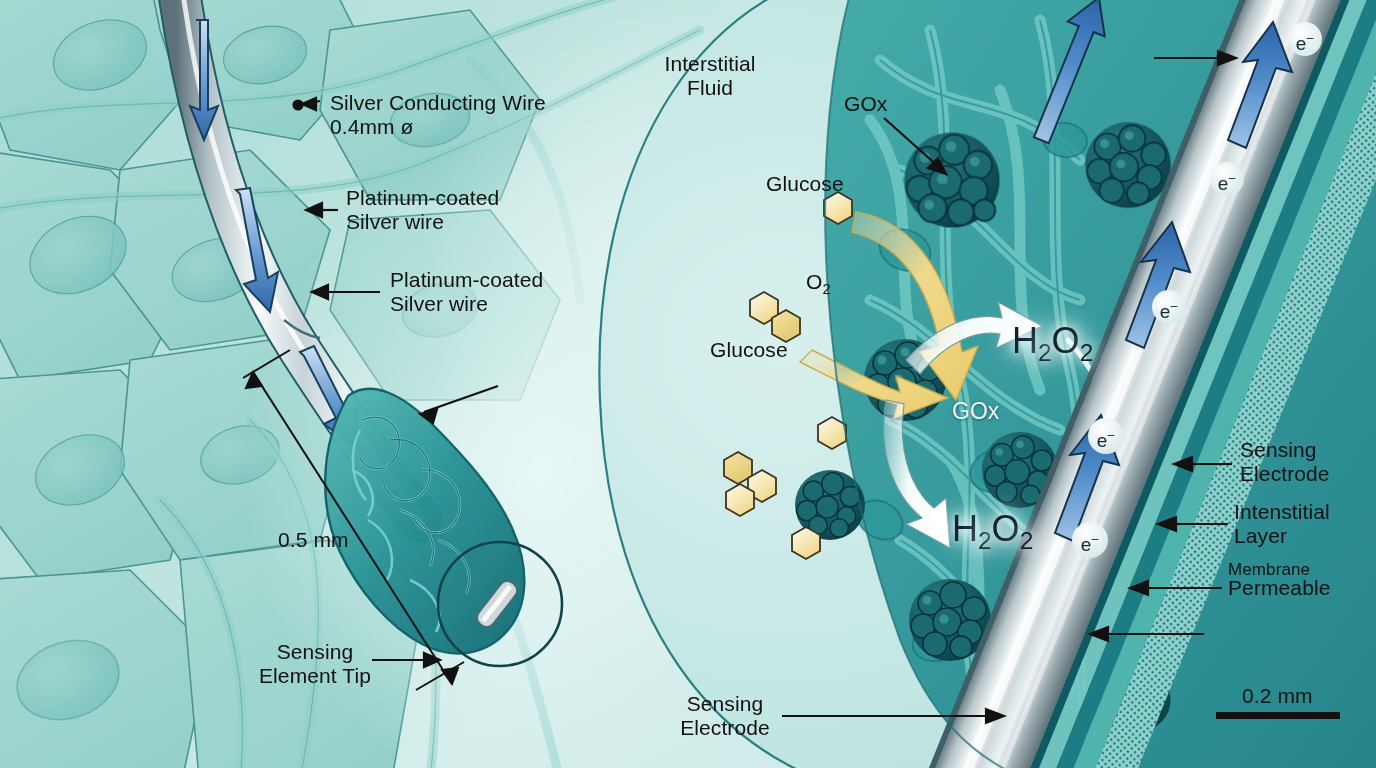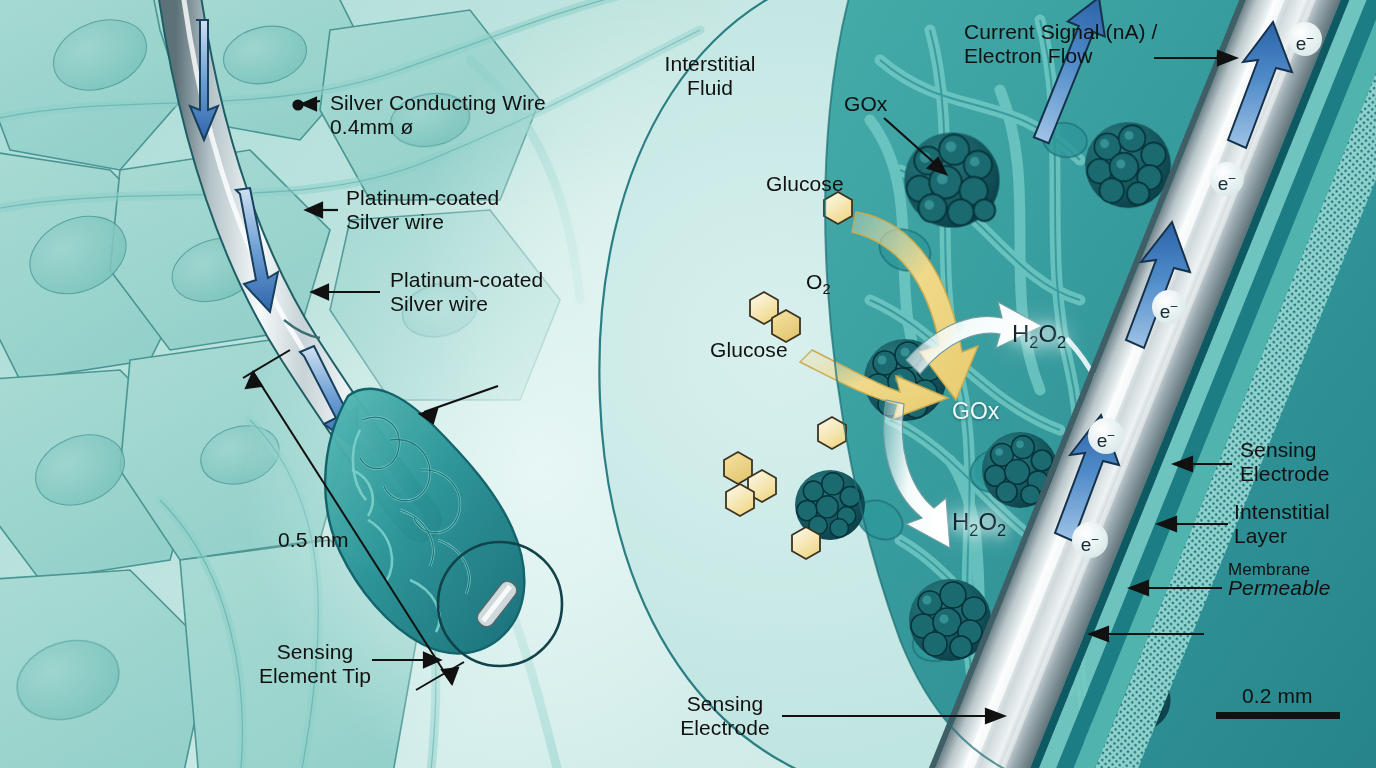--- a/index.html
+++ b/index.html
@@ -3,21 +3,21 @@
 <meta charset="utf-8">
 <style>
   html,body{margin:0;padding:0;background:#cfe9e6;}
   body{font-family:"Liberation Sans",sans-serif;}
   #stage{position:relative;width:1376px;height:768px;overflow:hidden;background:#c9e7e3;}
   #stage svg.layer{position:absolute;left:0;top:0;width:1376px;height:768px;}
   .lbl{position:absolute;color:#111;font-family:"Liberation Sans",sans-serif;
        font-size:21px;line-height:1.14;white-space:pre-line;letter-spacing:.1px;}
   .lbl.sm{font-size:17px;}
   .lbl.ctr{text-align:center;}
-  .chem{position:absolute;color:#0d2430;font-size:24px;font-family:"Liberation Sans",sans-serif;
+  .chem{position:absolute;color:#0d2430;font-size:36px;font-family:"Liberation Sans",sans-serif;
         text-shadow:0 0 10px #fff,0 0 18px #fff,0 0 26px #fff,0 0 34px #fff;}
   .chem sub{font-size:.68em;}
   .sup{font-size:.72em;vertical-align:super;}
   .elec{position:absolute;color:#132a33;font-size:19px;font-family:"Liberation Sans",sans-serif;}
   .gox-w{position:absolute;color:#f2fbfa;font-size:23px;font-family:"Liberation Sans",sans-serif;
          text-shadow:0 1px 3px rgba(0,40,45,.55);}
 </style>
 </head>
 <body>
 
@@ -514,22 +514,20 @@
 
 
   <div class="lbl" style="left:278px;top:528px;">0.5 mm</div>
 
   <div class="lbl ctr" style="left:258px;top:640px;width:114px;">Sensing
 Element Tip</div>
 
   <div class="lbl ctr" style="left:620px;top:52px;width:180px;text-align:center;">Interstitial
 Fluid</div>
 
-  <div class="lbl" style="left:964px;top:20px;">Current Signal (nA) /
-Electron Flow</div>
 
   <div class="lbl" style="left:844px;top:92px;">GOx</div>
 
   <div class="lbl" style="left:766px;top:172px;">Glucose</div>
 
   <div class="lbl" style="left:806px;top:270px;"><span>O</span><sub style="font-size:.7em">2</sub></div>
 
   <div class="lbl" style="left:710px;top:338px;">Glucose</div>
 
   <div class="gox-w" style="left:952px;top:398px;">GOx</div>
@@ -557,18 +555,18 @@
 Electrode</div>
 
   <div class="lbl" style="left:1240px;top:438px;">Sensing
 Electrode</div>
 
   <div class="lbl" style="left:1234px;top:500px;">Intenstitial
 Layer</div>
 
   <div class="lbl sm" style="left:1228px;top:560px;">Membrane</div>
 
-  <div class="lbl" style="left:1228px;top:576px;font-style:italic;">Permeable</div>
+  <div class="lbl" style="left:1228px;top:576px;">Permeable</div>
 
 
   <div class="lbl" style="left:1242px;top:684px;">0.2 mm</div>
 
 </div>
 
 </body></html>

